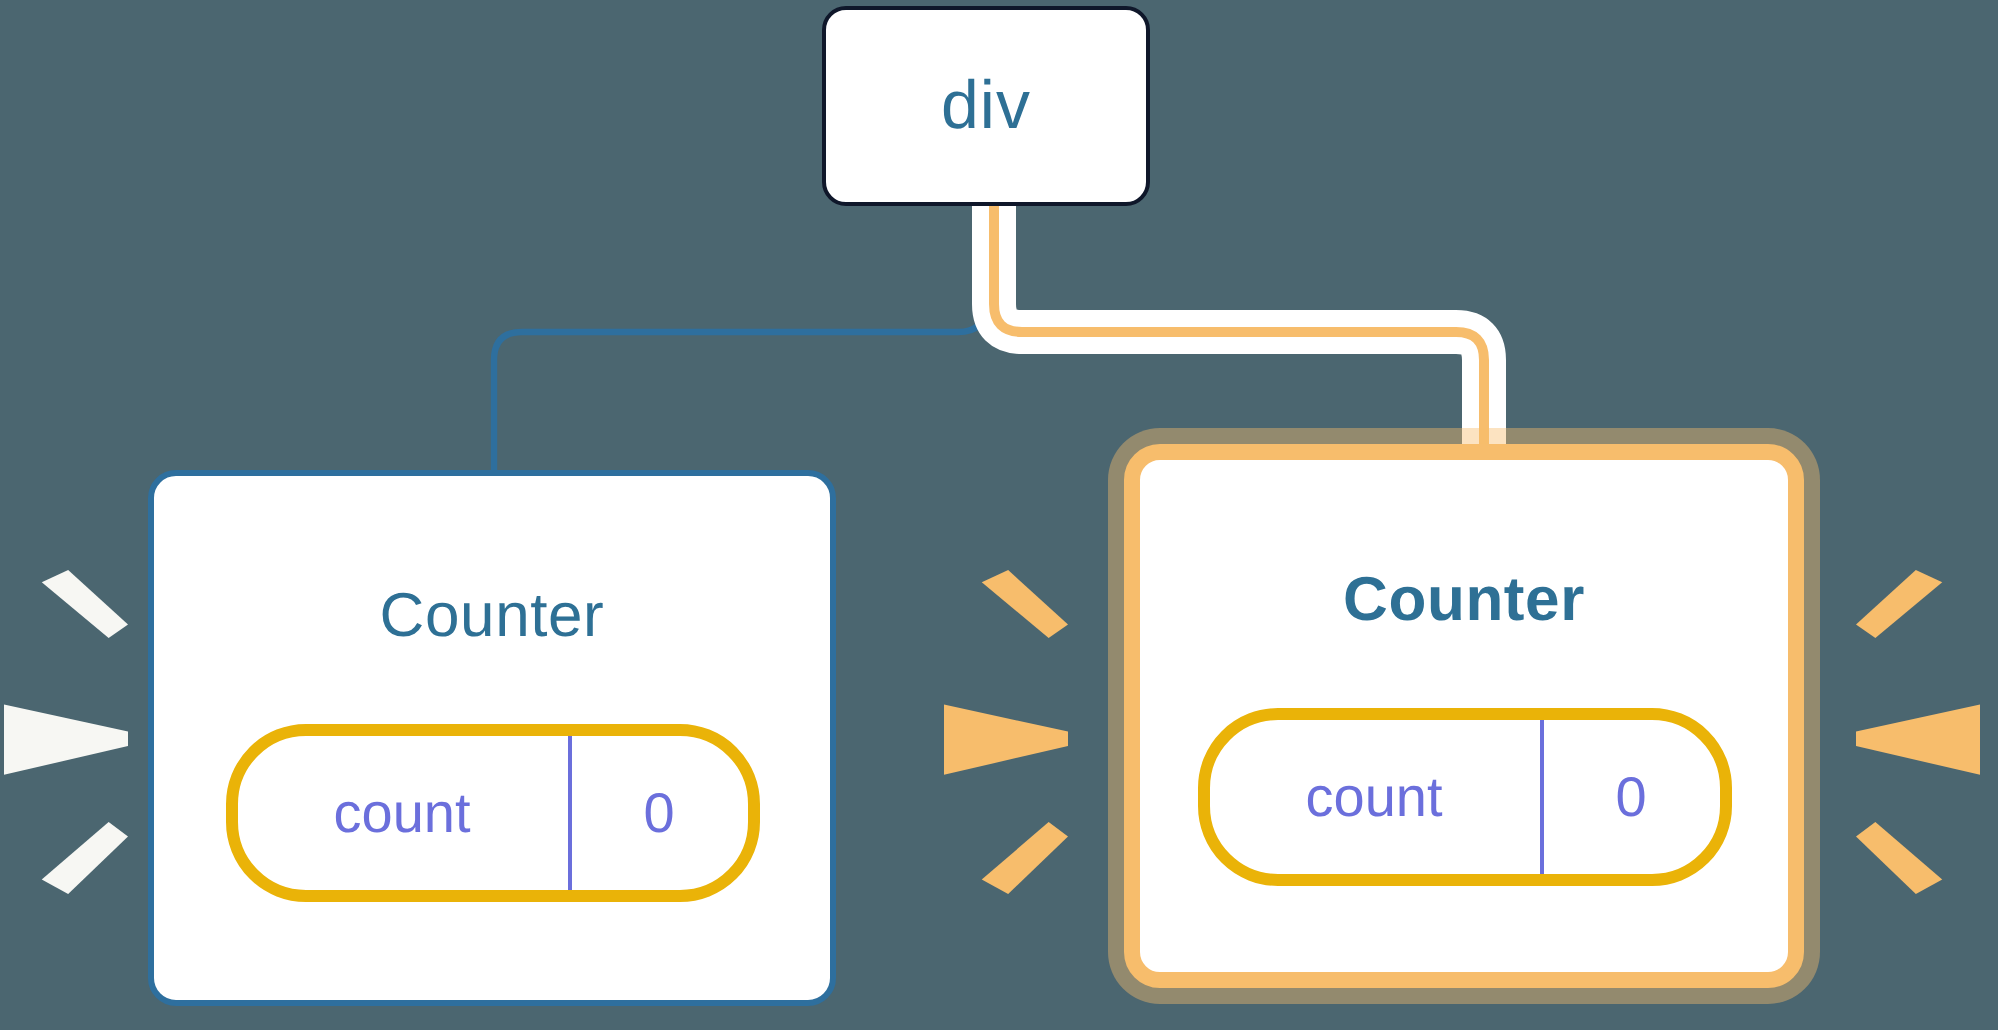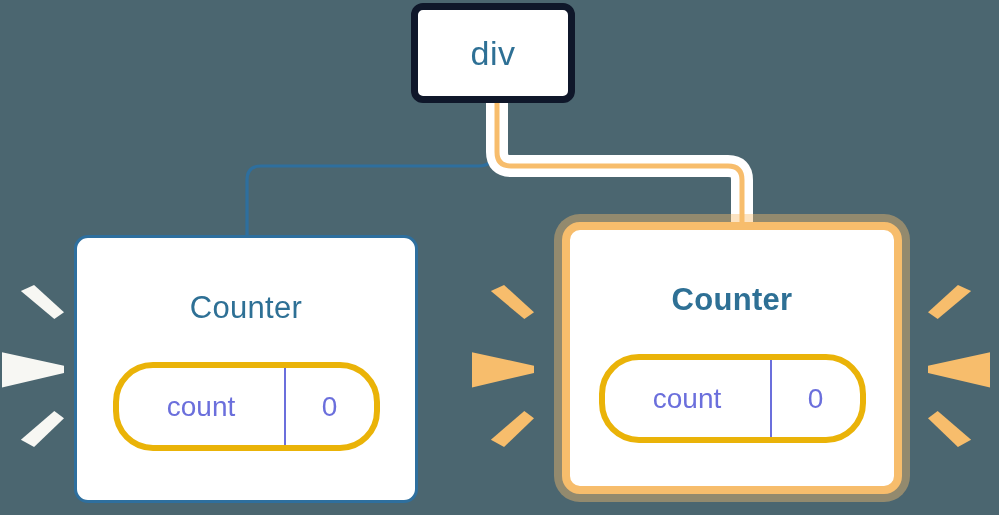--- a/index.html
+++ b/index.html
@@ -35,21 +35,21 @@
     display: flex;
     flex-direction: column;
     align-items: center;
   }
 
   .node-div {
     left: 411px;
     top: 3px;
     width: 164px;
     height: 100px;
-    border: 7px solid #0f172a;
+    border: 2px solid #0f172a;
     border-radius: 12px;
     justify-content: center;
     z-index: 6;
   }
   .node-div .node-title {
     font-size: 34px;
     color: #2e7095;
     font-weight: 400;
     letter-spacing: 0.5px;
   }

